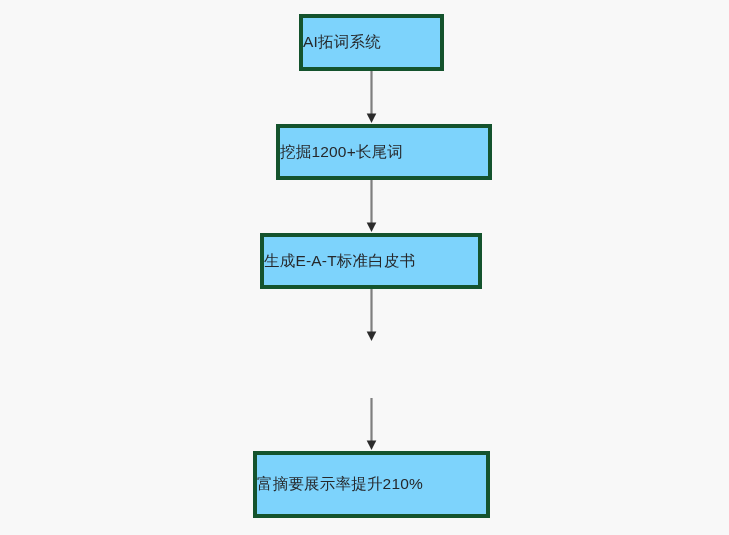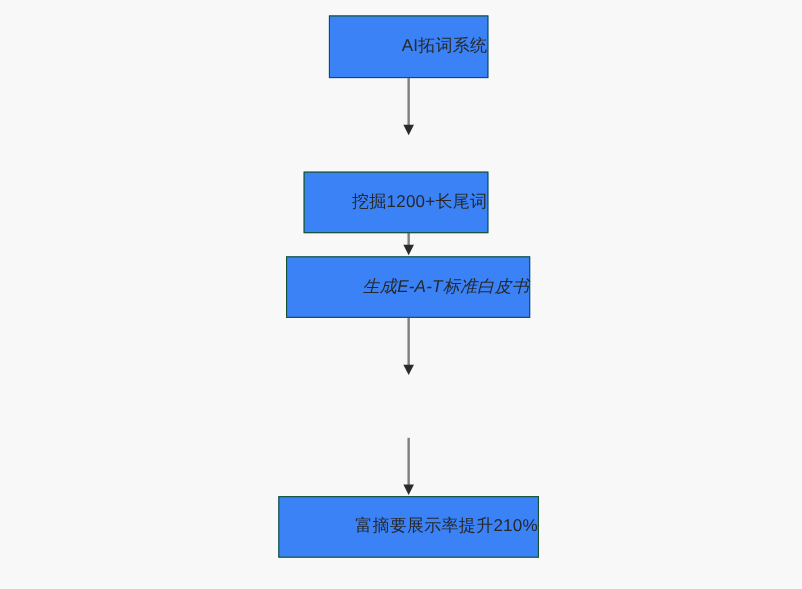--- a/index.html
+++ b/index.html
@@ -18,40 +18,40 @@
     position: relative;
     width: 729px;
     height: 535px;
     background: #f8f8f8;
   }
 
   
   .node {
     position: absolute;
     box-sizing: border-box;
-    background: #3b82f6;
-    border: 1px solid #14532d;
+    background: #7dd3fc;
+    border: 4px solid #14532d;
     display: flex;
     align-items: center;
-    justify-content: flex-end;
+    justify-content: flex-start;
     border-radius: 0;
   }
   .node-label {
     font-size: 15.5px;
     line-height: 1.2;
     color: #26282b;
     white-space: nowrap;
     letter-spacing: 0.2px;
   }
 
   .node-1 { left: 299px; top: 14px;  width: 145px; height: 57px; }
-  .node-2 { left: 276px; top: 124px; width: 168px; height: 56px; margin-top: 32px; }
-  .node-3 { left: 260px; top: 233px; width: 222px; height: 56px; font-style: italic; }
+  .node-2 { left: 276px; top: 124px; width: 216px; height: 56px; }
+  .node-3 { left: 260px; top: 233px; width: 222px; height: 56px; }
   .node-4 { left: 264px; top: 342px; width: 214px; height: 56px; }
-  .node-5 { left: 253px; top: 451px; width: 237px; height: 56px; }
+  .node-5 { left: 253px; top: 451px; width: 237px; height: 67px; }
 
   
   .edge {
     position: absolute;
     left: 0;
     top: 0;
     width: 729px;
     height: 535px;
     pointer-events: none;
   }

